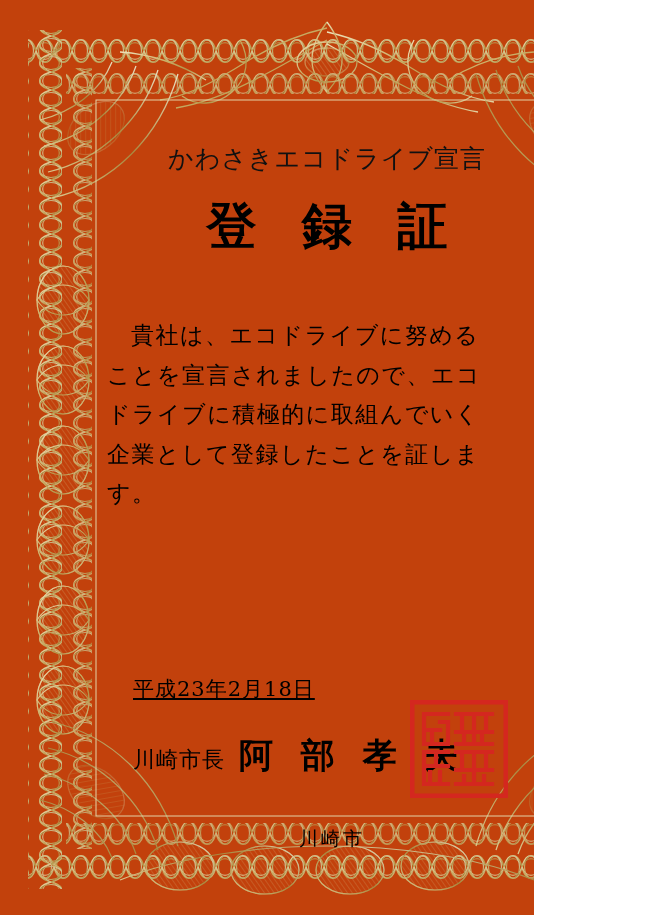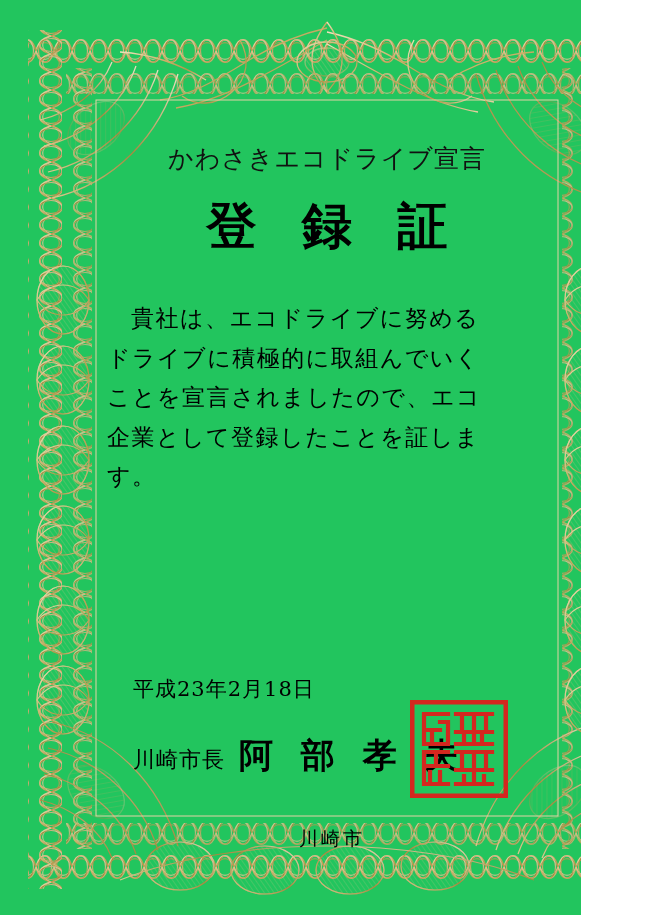--- a/index.html
+++ b/index.html
@@ -5,23 +5,23 @@
   html, body {
     margin: 0;
     padding: 0;
     background: #ffffff;
   }
   body {
     font-family: "Liberation Serif", serif;
   }
   .certificate {
     position: relative;
-    width: 581px;
+    width: 534px;
     height: 915px;
-    background: #22c55e;
+    background: #c2410c;
     overflow: hidden;
   }
 
   
   .border-frame {
     position: absolute;
     inset: 0;
     pointer-events: none;
   }
   .border-svg {
@@ -66,21 +66,21 @@
     letter-spacing: 5px;
     color: #000000;
     font-family: "DejaVu Serif", serif;
   }
   .recipient .honorific {
     margin-left: 22px;
     letter-spacing: 0;
   }
 
   .body-text {
-    margin-top: 39px;
+    margin-top: 56px;
     font-size: 23px;
     line-height: 1.72;
     letter-spacing: 1.5px;
     color: #000000;
     font-family: "DejaVu Serif", serif;
     text-align: left;
     padding-left: 2px;
   }
   .body-text p {
     margin: 0;
@@ -91,20 +91,21 @@
   }
 
   .date-line {
     position: absolute;
     left: 28px;
     top: 555px;
     font-size: 21px;
     letter-spacing: 1px;
     color: #000000;
     font-family: "DejaVu Serif", serif;
+    text-decoration: underline;
   }
 
   .signature-row {
     position: absolute;
     left: 28px;
     top: 613px;
     display: flex;
     align-items: flex-end;
   }
   .sig-role {
@@ -331,22 +332,22 @@
 
   <div class="content">
 
     <div class="title-sub">かわさきエコドライブ宣言</div>
 
     <div class="title-main">登 録 証</div>
 
 
     <div class="body-text">
       <p><span class="body-indent"></span><span>貴社は、エコドライブに努める</span></p>
+      <p><span>ことを宣言されましたので、エコ</span></p>
       <p><span>ドライブに積極的に取組んでいく</span></p>
-      <p><span>ことを宣言されましたので、エコ</span></p>
       <p><span>企業として登録したことを証しま</span></p>
       <p><span>す。</span></p>
     </div>
 
     <div class="date-line">平成23年2月18日</div>
 
     <div class="signature-row">
       <span class="sig-role">川崎市長</span>
       <span class="sig-name">阿 部 孝 夫</span>
     </div>

